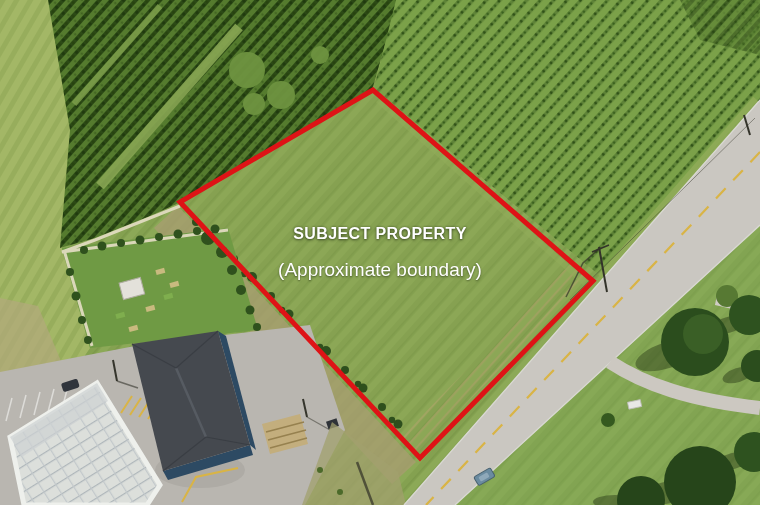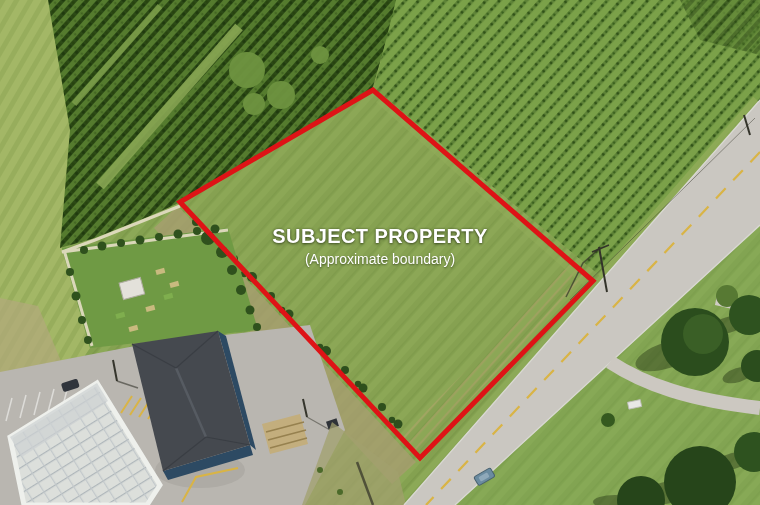--- a/index.html
+++ b/index.html
@@ -1,23 +1,23 @@
 <!DOCTYPE html>
 <html><head>
 <meta charset="utf-8">
 <style>
   html,body{margin:0;padding:0;background:#1a1a1a;}
   .shot{position:relative;width:760px;height:505px;overflow:hidden;
         font-family:"Liberation Sans",sans-serif;background:#84a150;}
   .shot svg{position:absolute;left:0;top:0;display:block;}
   .label-wrap{position:absolute;left:0;top:224px;width:100%;text-align:center;
               color:#fff;pointer-events:none;line-height:1.25;}
-  .label-title{font-size:20px;font-weight:bold;letter-spacing:.4px;
+  .label-title{font-size:16px;font-weight:bold;letter-spacing:.4px;
                text-shadow:0 1px 3px rgba(25,35,12,.65),0 0 2px rgba(25,35,12,.4);}
-  .label-sub{font-size:14px;margin-top:2px;
+  .label-sub{font-size:19px;margin-top:14px;
              text-shadow:0 1px 2px rgba(25,35,12,.6);}
   .boundary{fill:none;stroke:#de1316;stroke-width:5;stroke-linejoin:miter;stroke-miterlimit:10;}
 </style>
 </head>
 <body>
 
 <div class="shot">
 <svg width="760" height="505" viewBox="0 0 760 505">
   <defs>
     <pattern id="pDense" width="10" height="9" patternUnits="userSpaceOnUse" patternTransform="rotate(-48)">

